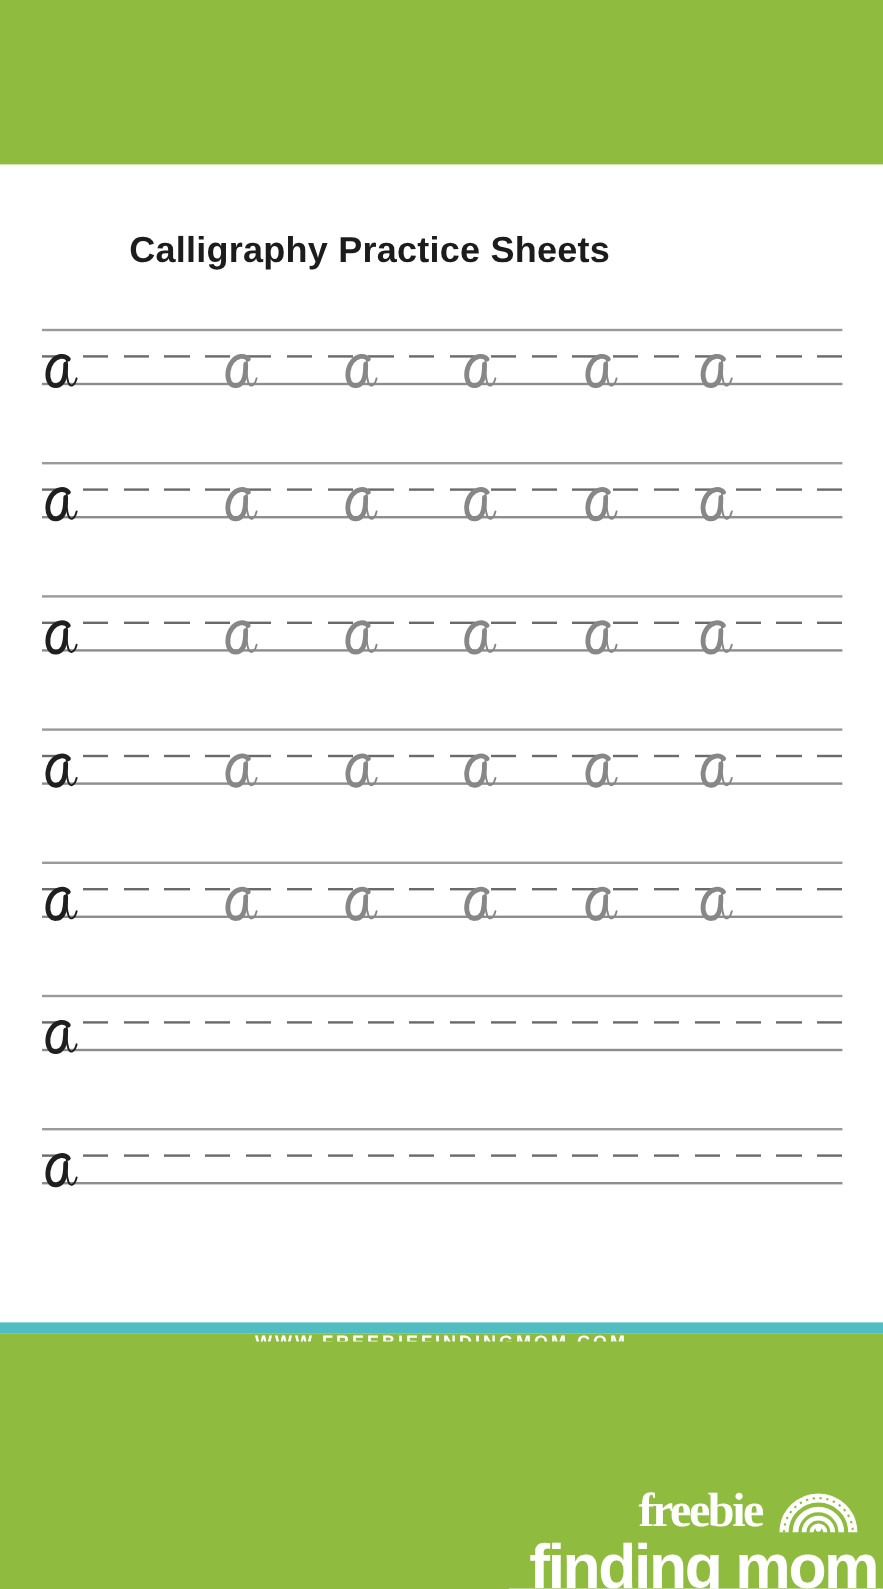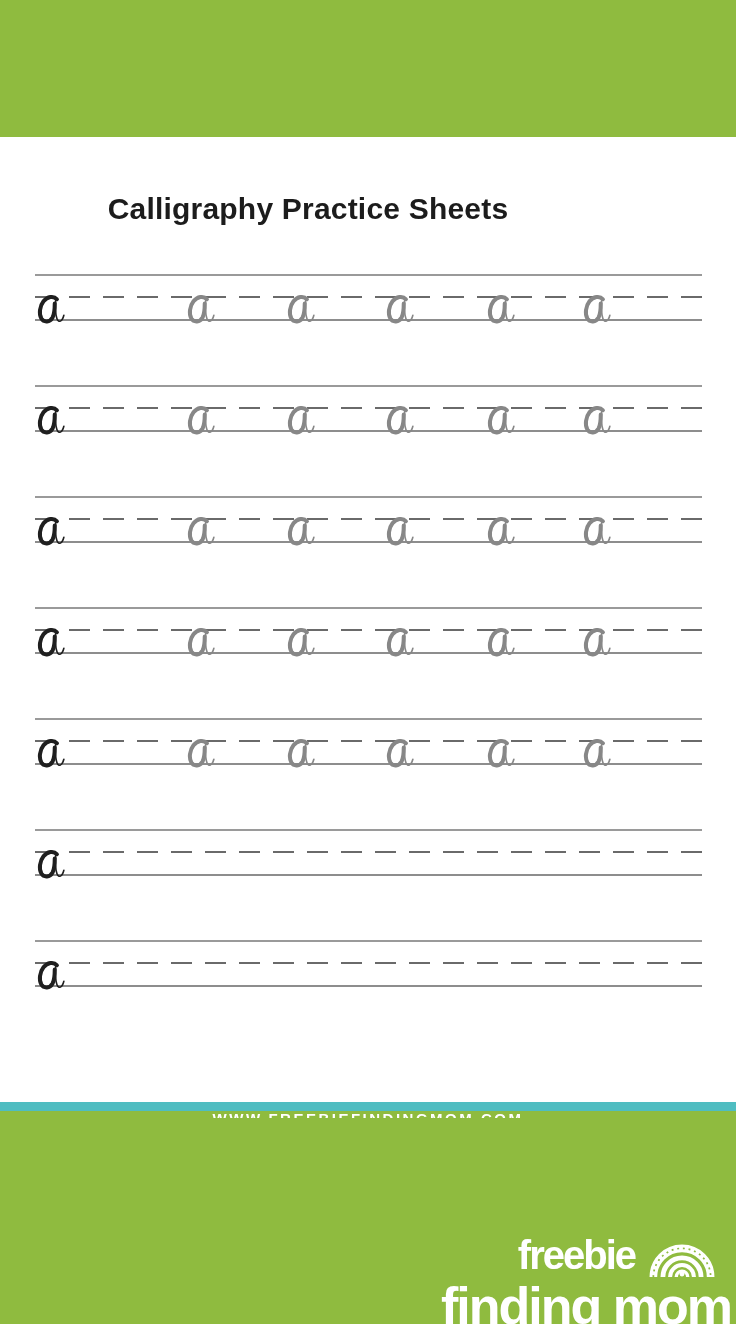--- a/index.html
+++ b/index.html
@@ -48,22 +48,22 @@
   .url-clip{
     position:absolute;top:0px;left:0;width:736px;height:7px;
     overflow:hidden;display:flex;justify-content:center;
   }
   .url-clip span{
     color:#ffffff;font-weight:bold;font-size:15px;line-height:15px;
     letter-spacing:2.5px;white-space:nowrap;
   }
   .logo{position:absolute;top:124px;right:5px;text-align:right;color:#fff;}
   .logo-line1{
-    display:flex;justify-content:flex-end;align-items:flex-start;
-    gap:12px;margin-right:14px;
+    display:flex;justify-content:flex-end;align-items:center;
+    gap:12px;margin-right:14px;font-family:Liberation Serif, serif;
   }
   .logo-line1 .word{
     font-size:40px;font-weight:bold;letter-spacing:-2px;line-height:1;
   }
   .logo-line1 svg{margin-bottom:6px;}
   .logo-line2{
     font-size:52px;font-weight:bold;letter-spacing:-2px;line-height:1;
     margin-top:-3px;
   }
 </style>

